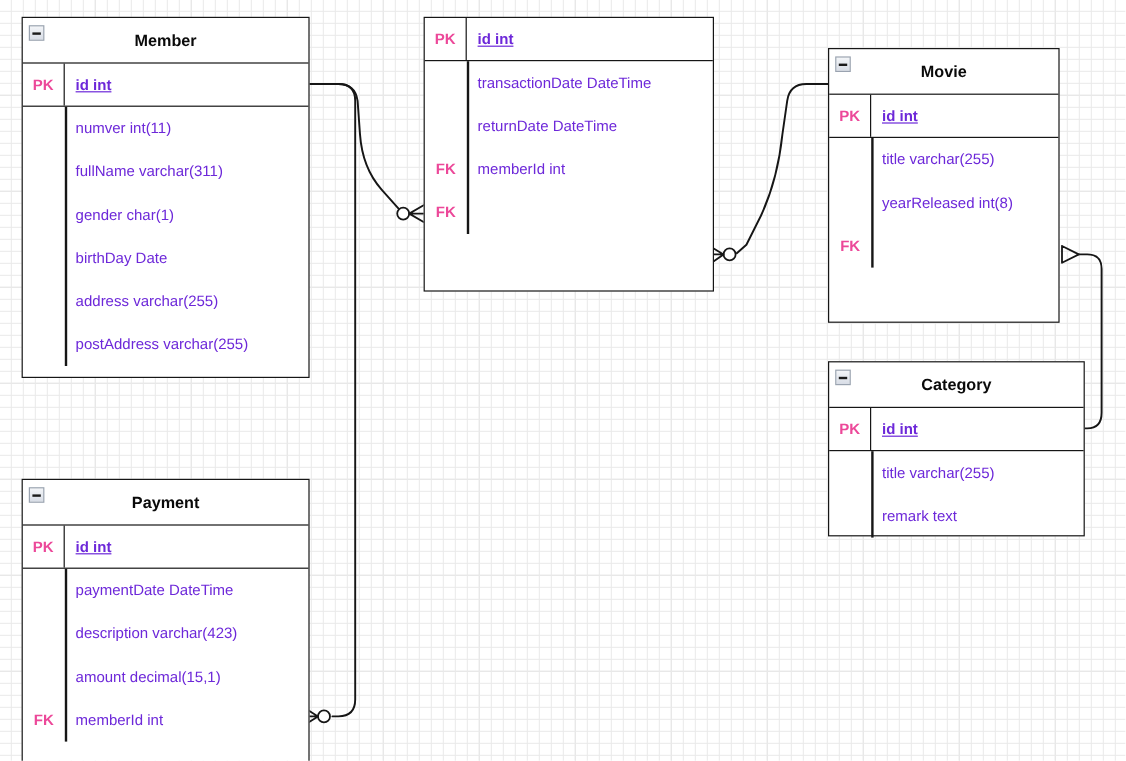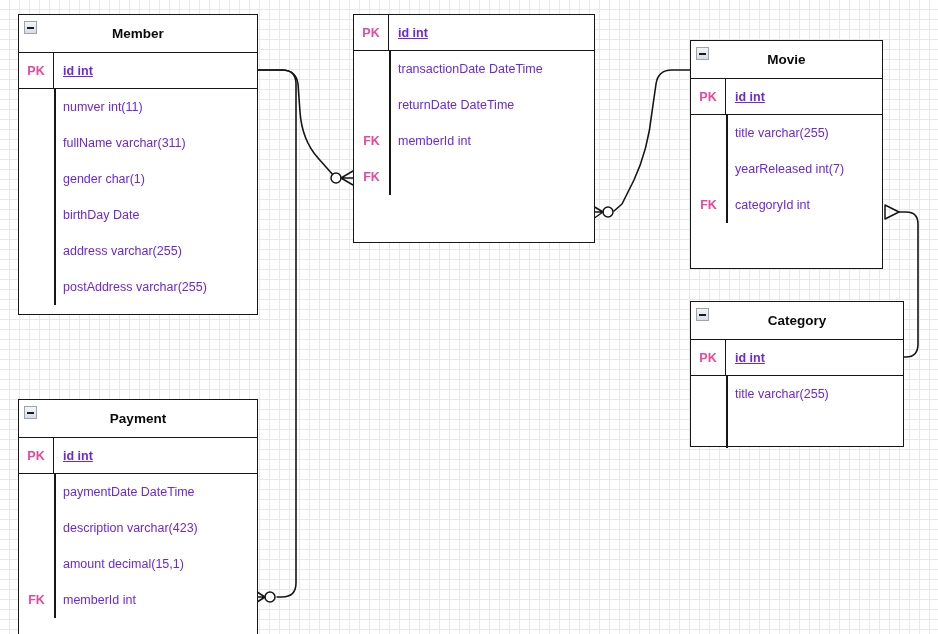--- a/index.html
+++ b/index.html
@@ -252,25 +252,24 @@
       </div>
     </div>
     <div class="rows body-rows">
       <div class="vsep"></div>
       <div class="row">
         <div class="keycol"></div>
         <div class="fieldcol">title varchar(255)</div>
       </div>
       <div class="row">
         <div class="keycol"></div>
-        <div class="fieldcol">yearReleased int(7)</div>
+        <div class="fieldcol">yearReleased int(8)</div>
       </div>
       <div class="row">
         <div class="keycol">FK</div>
-        <div class="fieldcol">categoryId int</div>
       </div>
     </div>
   </div>
 
   <div class="entity" style="left:690px; top:301px; width:214px; height:146px;">
     <div class="entity-title">
       <span class="collapse-icon"></span>
       <span>Category</span>
     </div>
     <div class="rows">
@@ -280,20 +279,21 @@
       </div>
     </div>
     <div class="rows body-rows">
       <div class="vsep"></div>
       <div class="row">
         <div class="keycol"></div>
         <div class="fieldcol">title varchar(255)</div>
       </div>
       <div class="row">
         <div class="keycol"></div>
+        <div class="fieldcol">remark text</div>
       </div>
     </div>
   </div>
 
   <div class="entity" style="left:18px; top:399px; width:240px; height:242px;">
     <div class="entity-title">
       <span class="collapse-icon"></span>
       <span>Payment</span>
     </div>
     <div class="rows">

